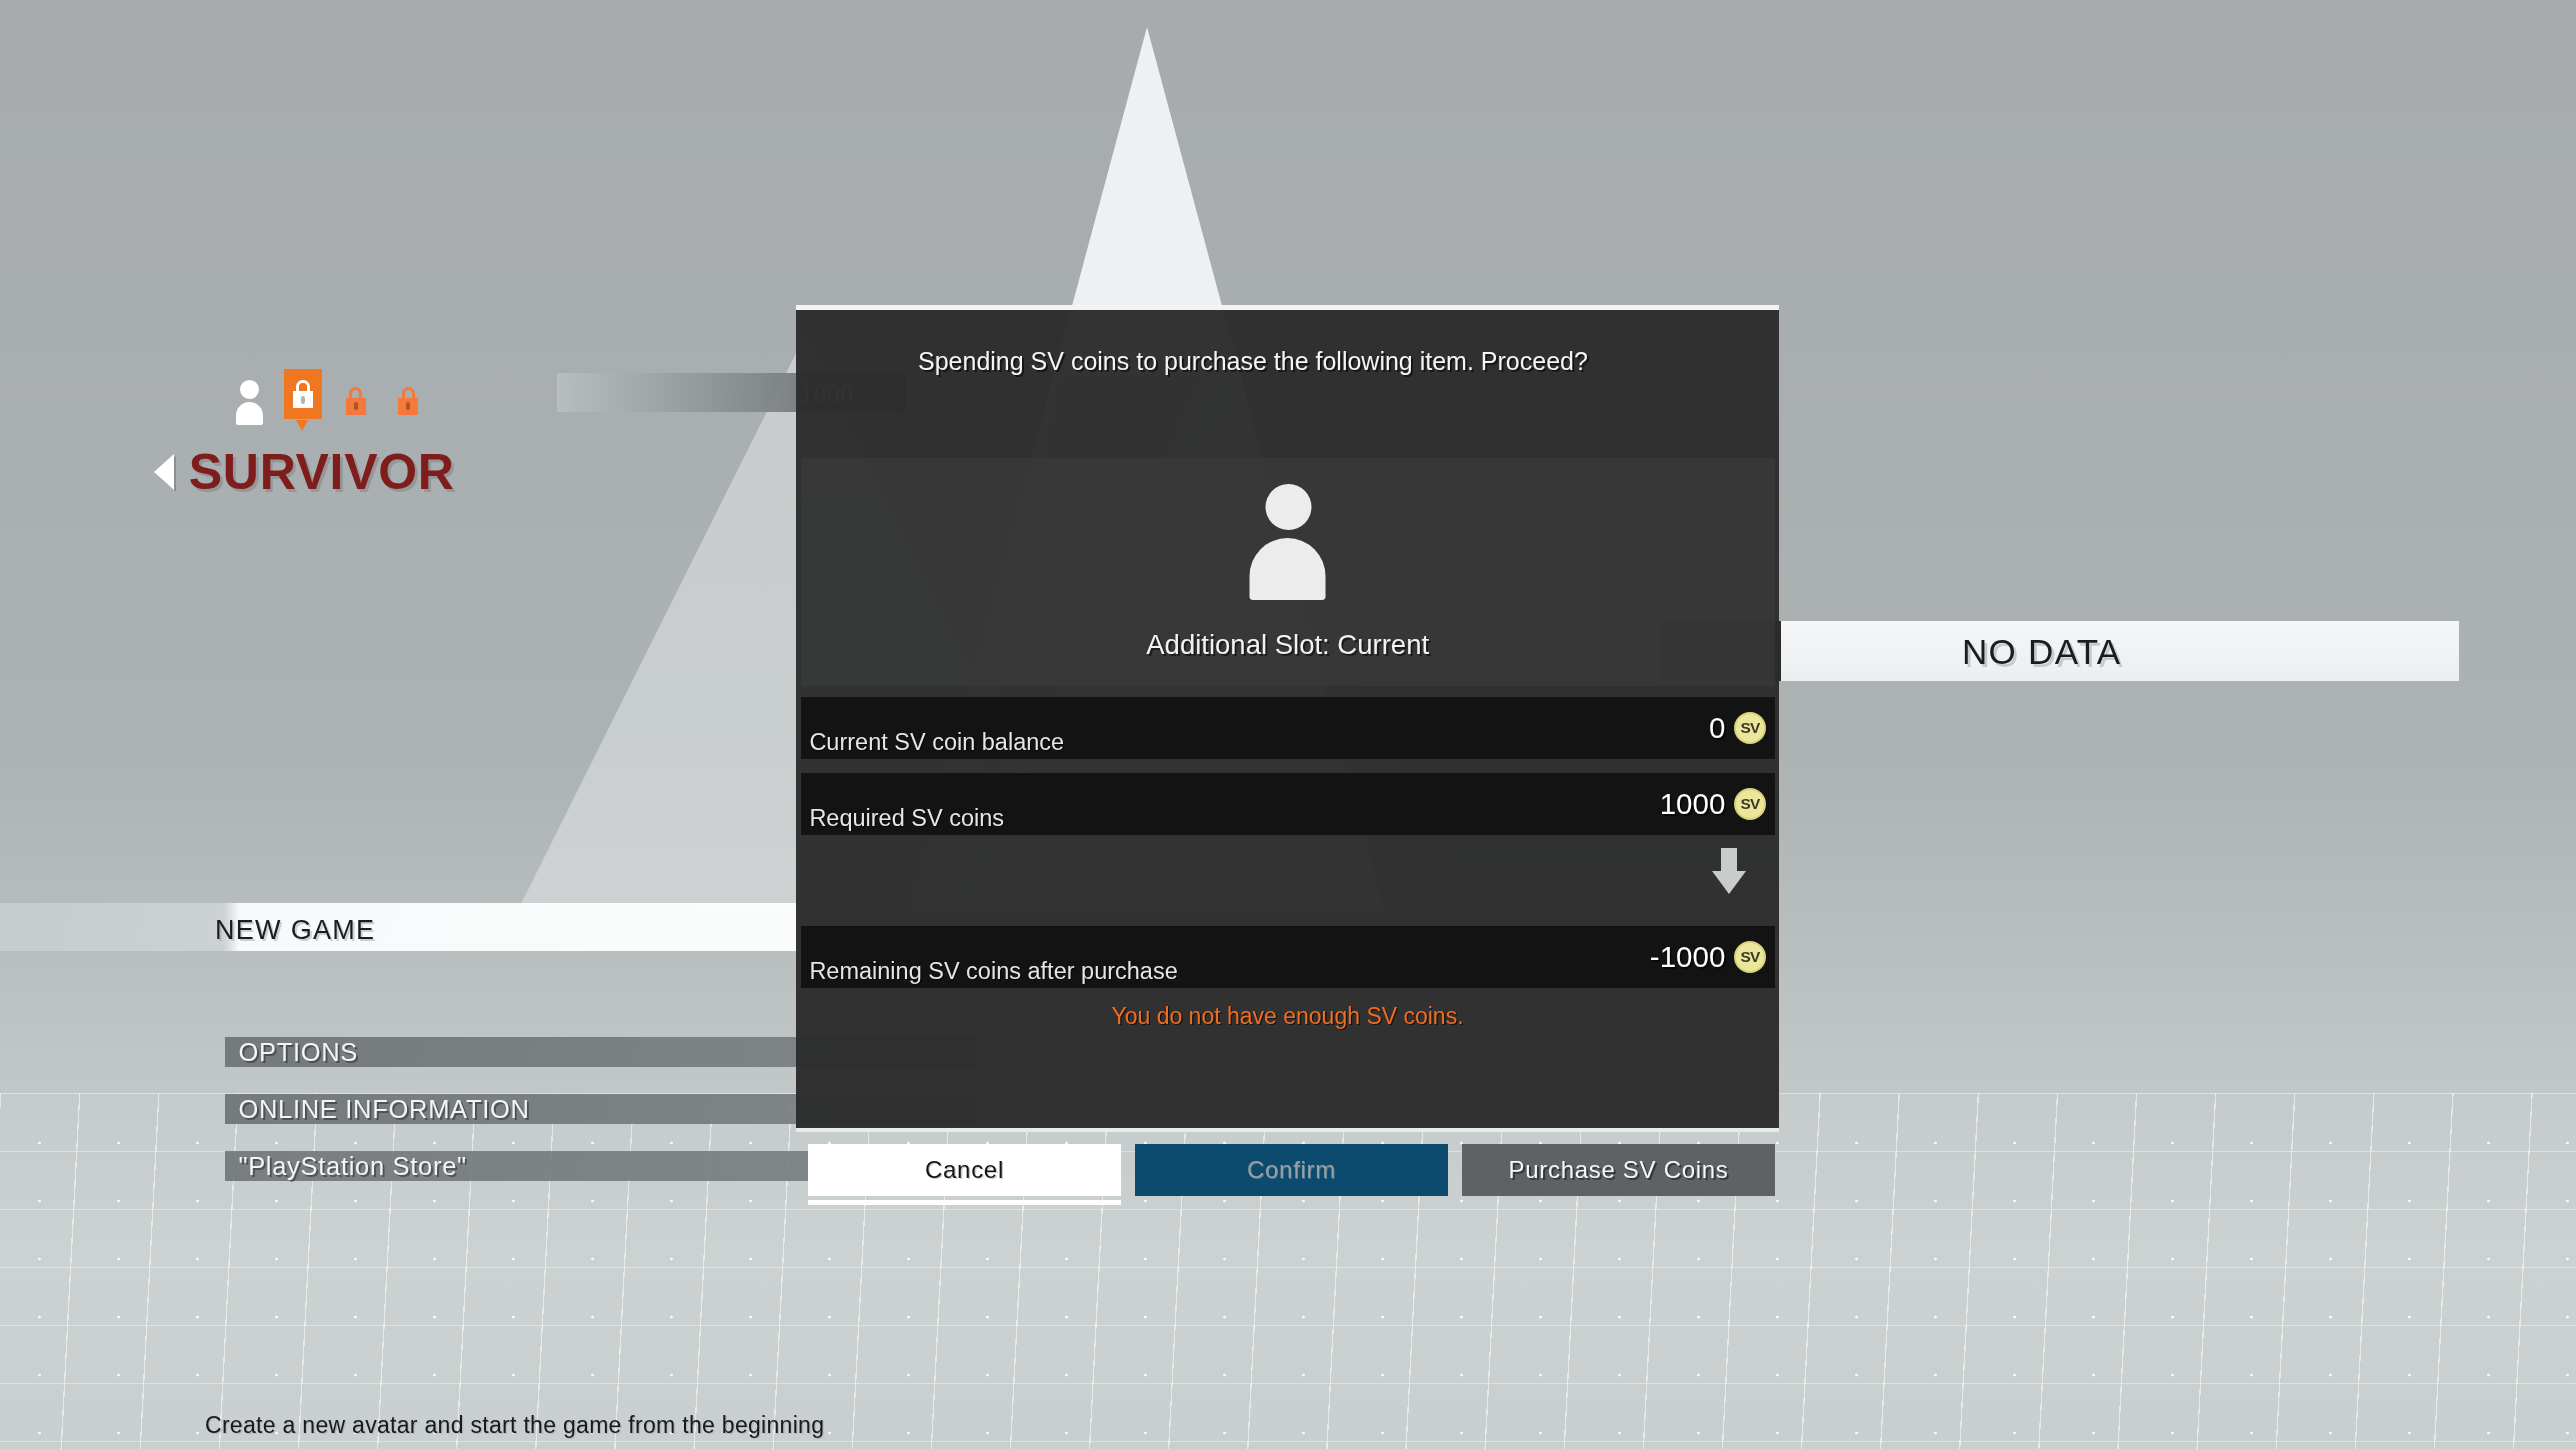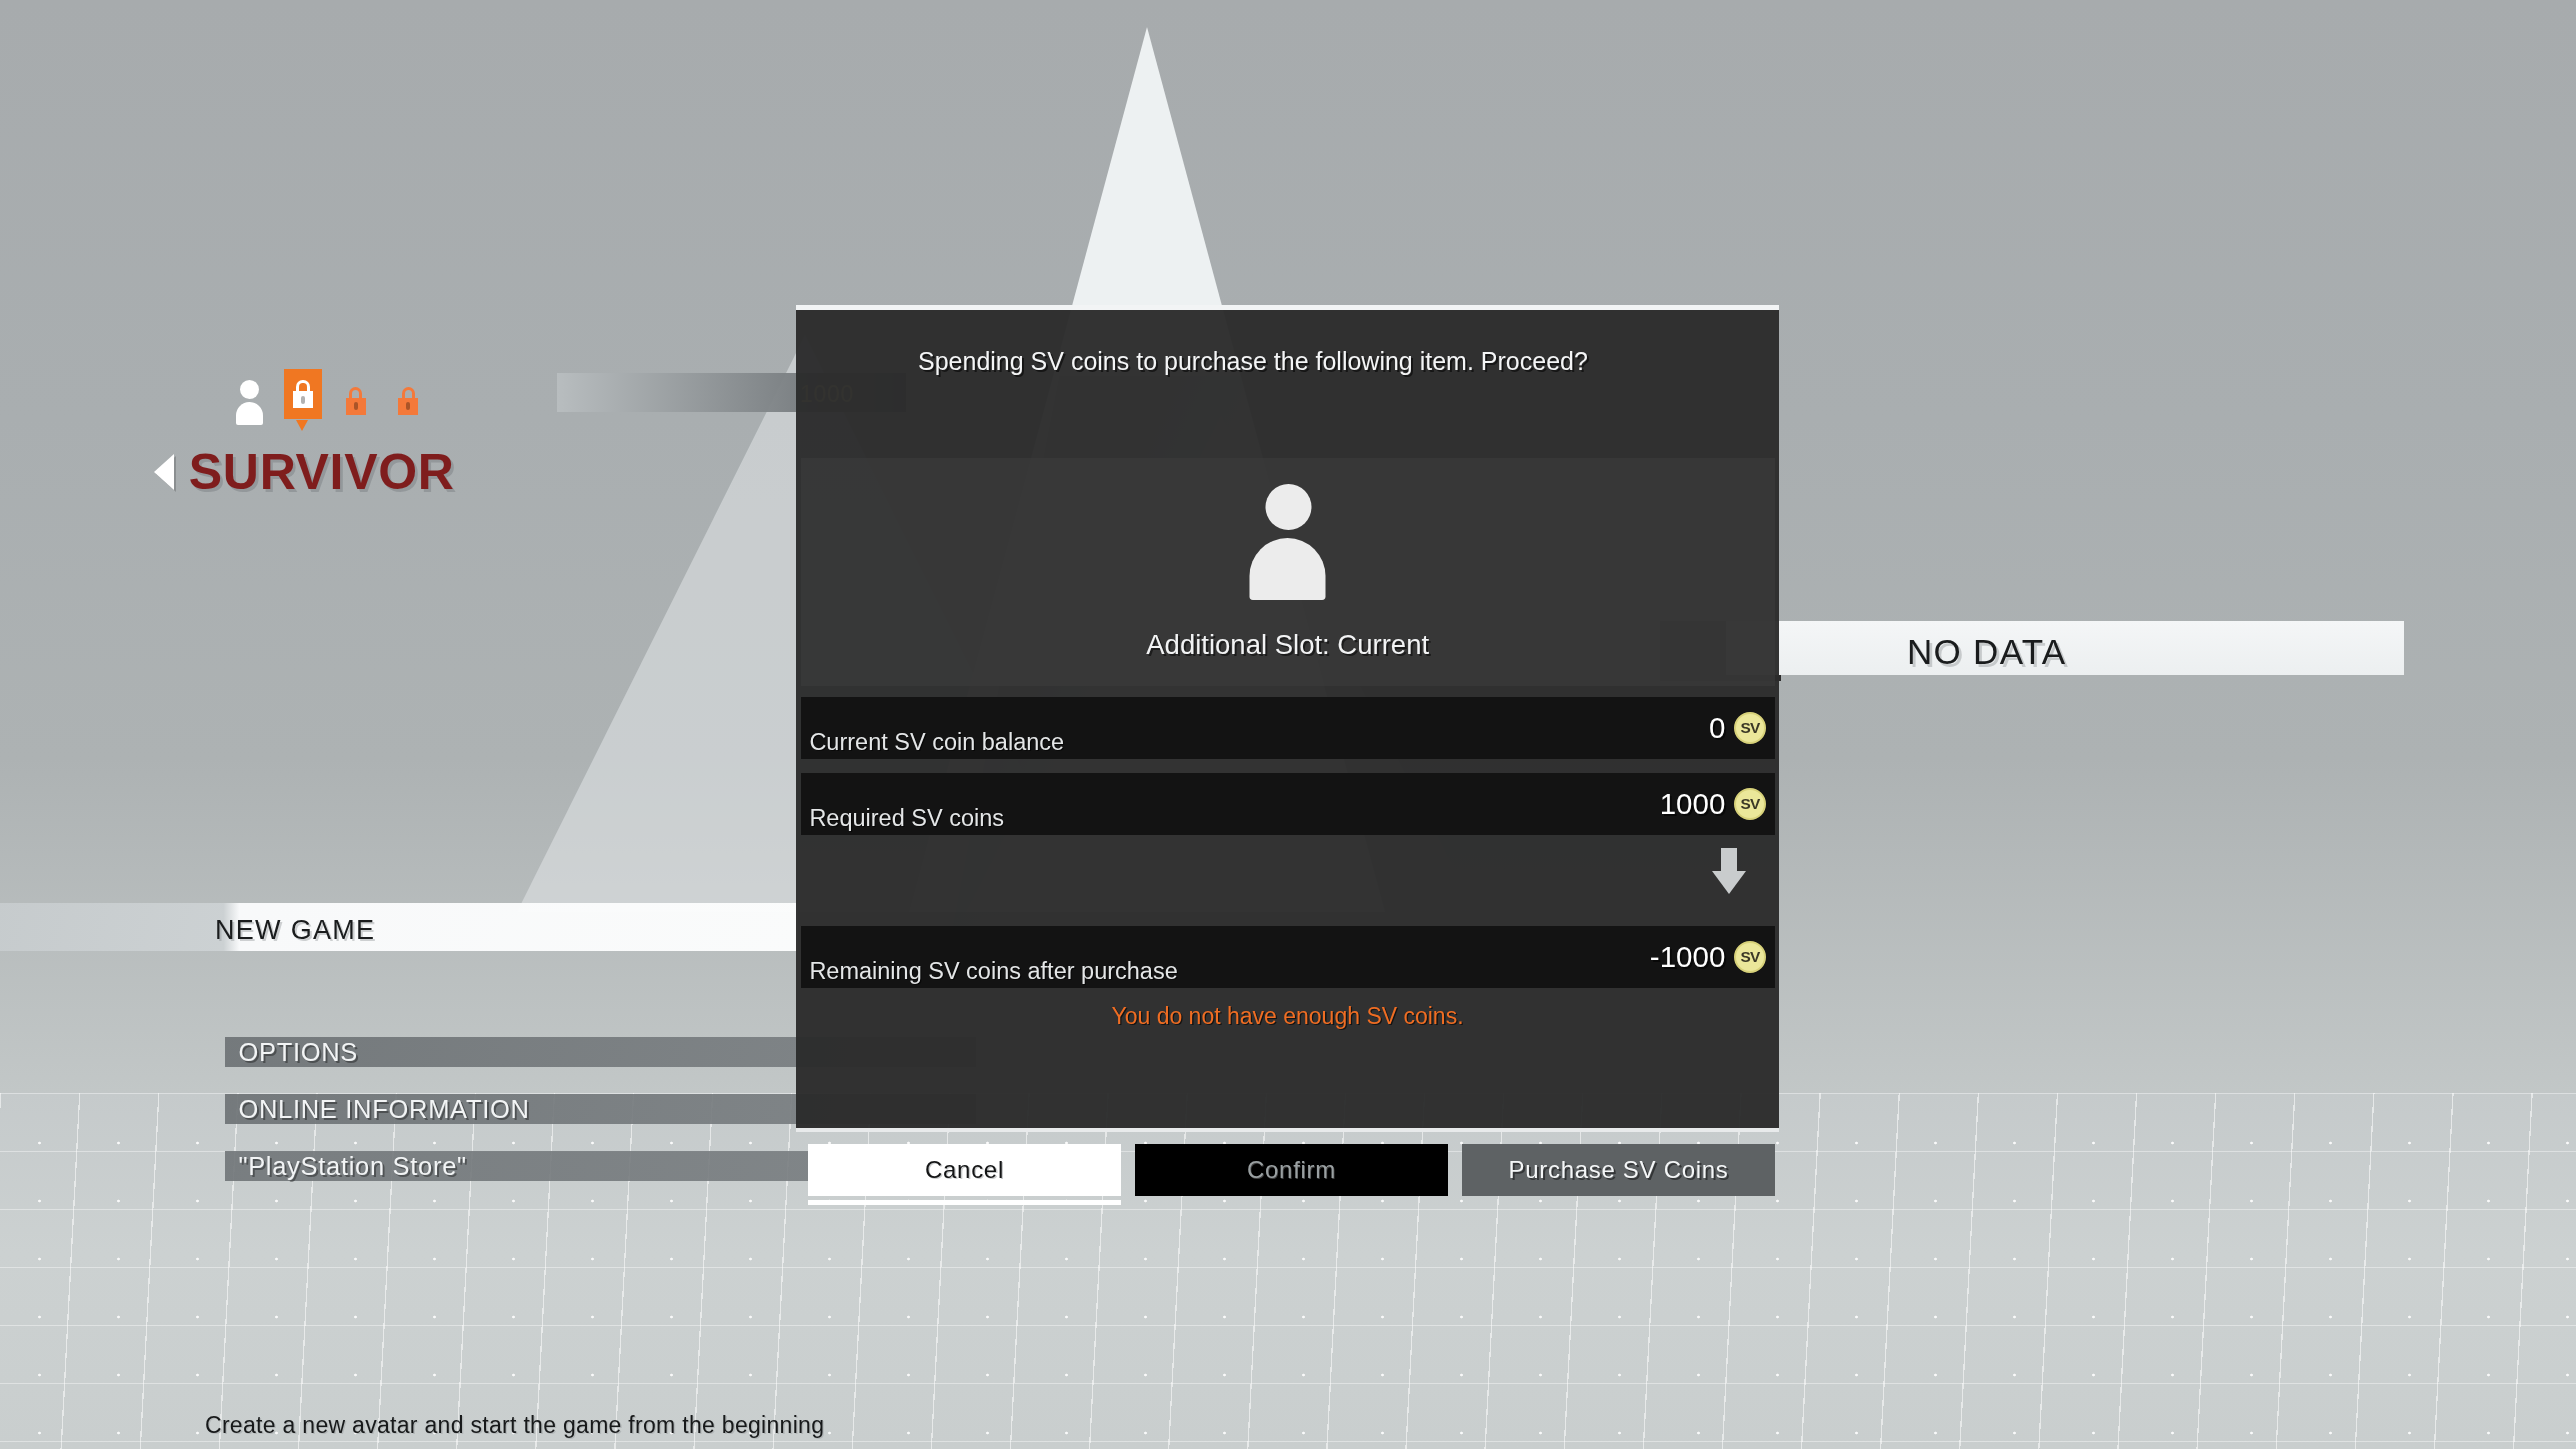--- a/index.html
+++ b/index.html
@@ -156,21 +156,21 @@
   .menu-item.store { background:linear-gradient(90deg, rgba(112,117,120,.9) 0%, rgba(122,127,130,.9) 100%); }
 
   .desc-text {
     position:absolute; left:205px; top:1036px;
     font-size:23px; color:#17191a; letter-spacing:0.3px;
     text-shadow:1.3px 1.3px 0 rgba(150,155,158,.45);
     white-space:nowrap;
   }
 
   
-  #right-panel { position:absolute; left:1726px; top:621px; width:678px; height:54px; }
+  #right-panel { position:absolute; left:1781px; top:621px; width:678px; height:60px; }
   .nodata-strip {
     position:absolute; inset:0;
     background:linear-gradient(180deg,#f4f6f7 0%,#eceff0 100%);
   }
   .nodata-label {
     position:absolute; left:181px; top:10.7px;
     font-size:35px; color:#1a1c1d; letter-spacing:1.3px;
     text-shadow:2.7px 2.7px 0 rgba(165,170,172,.55);
   }
   .right-dark-edge {
@@ -274,21 +274,21 @@
   }
   .dbtn.cancel {
     background:#ffffff; color:#141516;
     text-shadow:1.3px 1.3px 0 rgba(150,153,155,.5);
     position:relative;
   }
   .dbtn.cancel:after {
     content:""; position:absolute; left:0; bottom:-9.4px; width:100%; height:5.4px; background:#ffffff;
   }
   .dbtn.confirm {
-    background:#000000; color:#9aa0a2;
+    background:#0c4a6e; color:#9aa0a2;
     text-shadow:0.7px 0.7px 0 rgba(255,255,255,.25);
   }
   .dbtn.purchase {
     background:#5e6264; color:#f4f6f7;
     text-shadow:2px 2px 0 rgba(0,0,0,.45);
   }
 </style>
 </head>
 <body>
 

